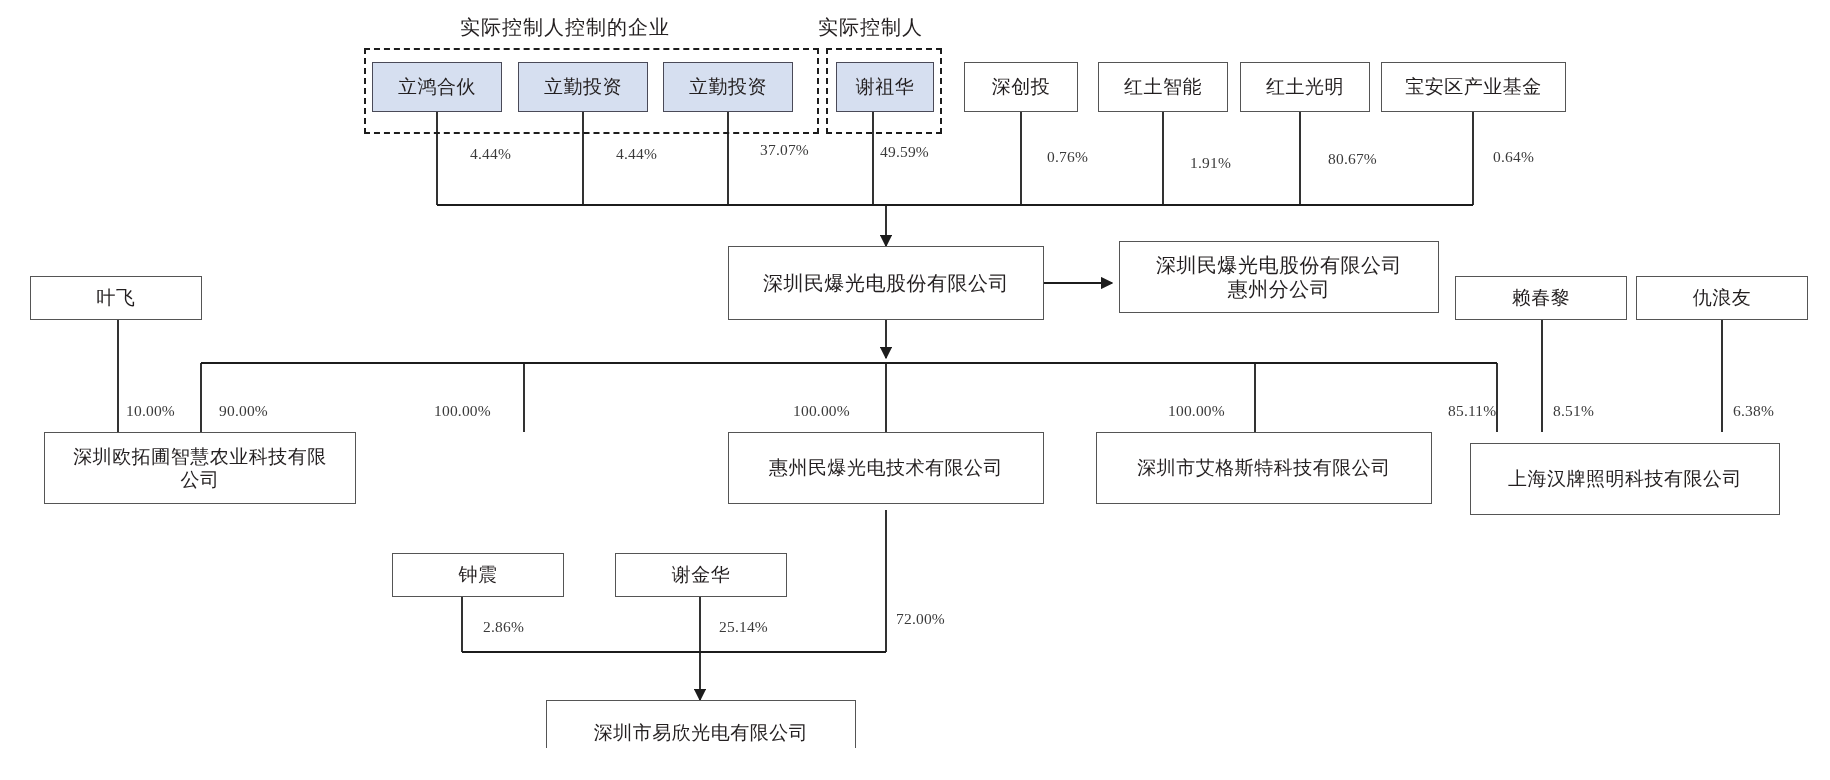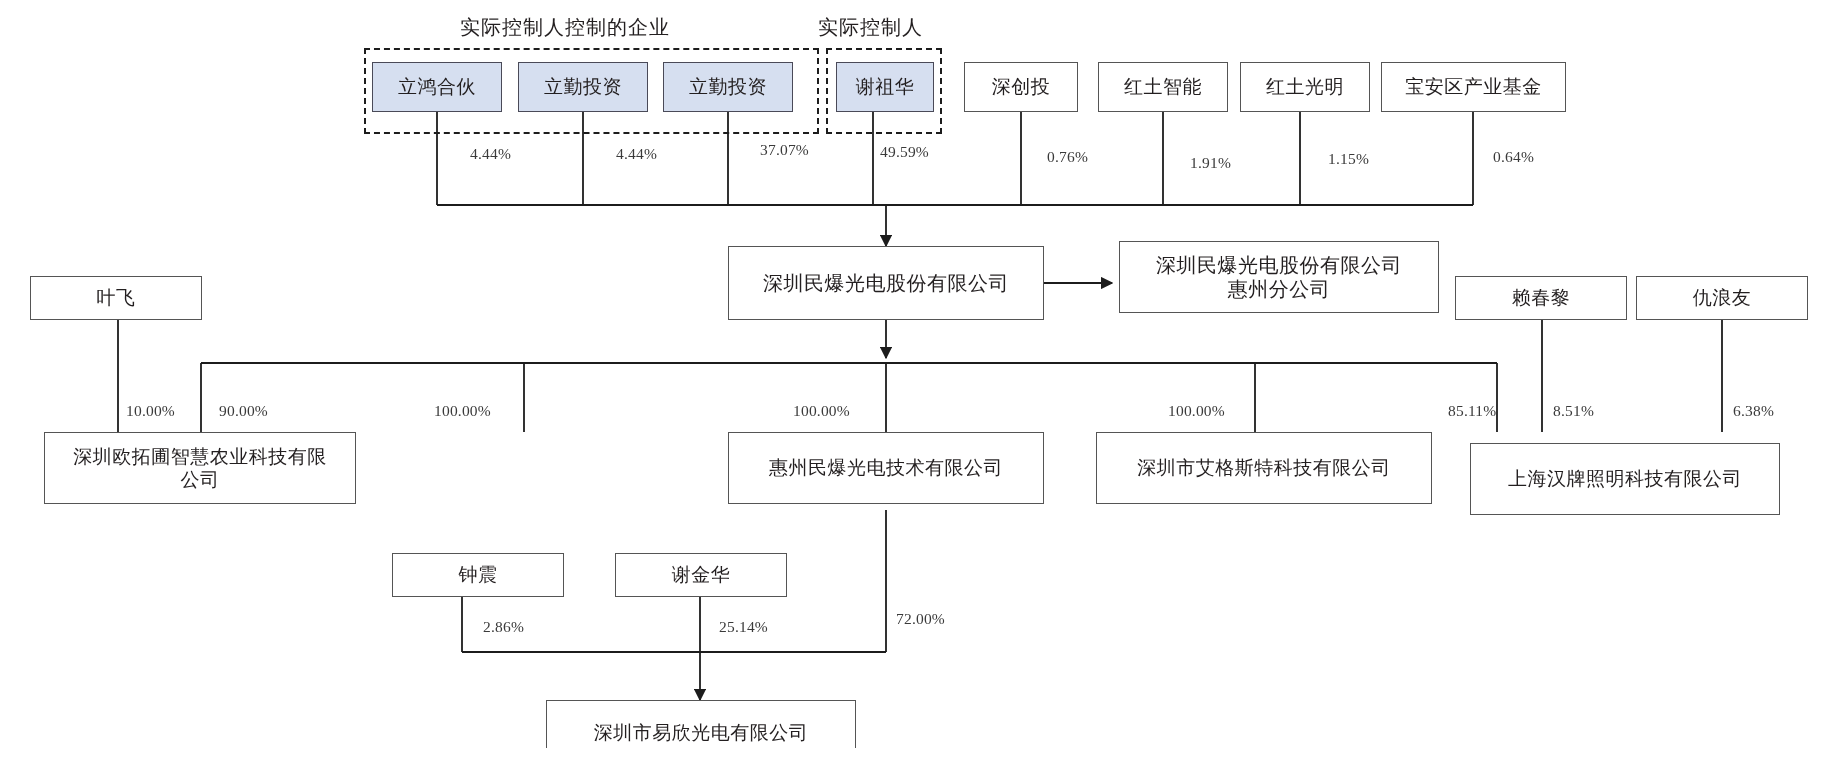--- a/index.html
+++ b/index.html
@@ -150,21 +150,21 @@
   <div class="node thin" style="left:1381px; top:62px; width:185px; height:50px;">
     <span class="label">宝安区产业基金</span>
   </div>
 
   <div class="pct" style="left:470px; top:145px;">4.44%</div>
   <div class="pct" style="left:616px; top:145px;">4.44%</div>
   <div class="pct" style="left:760px; top:141px;">37.07%</div>
   <div class="pct" style="left:880px; top:143px;">49.59%</div>
   <div class="pct" style="left:1047px; top:148px;">0.76%</div>
   <div class="pct" style="left:1190px; top:154px;">1.91%</div>
-  <div class="pct" style="left:1328px; top:150px;">1.15%</div>
+  <div class="pct" style="left:1328px; top:150px;">80.67%</div>
   <div class="pct" style="left:1493px; top:148px;">0.64%</div>
 
   <div class="node thin" style="left:728px; top:246px; width:316px; height:74px; font-size:20px;">
     <span class="label">深圳民爆光电股份有限公司</span>
   </div>
   <div class="node thin" style="left:1119px; top:241px; width:320px; height:72px; font-size:20px; flex-direction:column;">
     <span class="label">深圳民爆光电股份有限公司</span>
     <span class="label">惠州分公司</span>
   </div>
 

